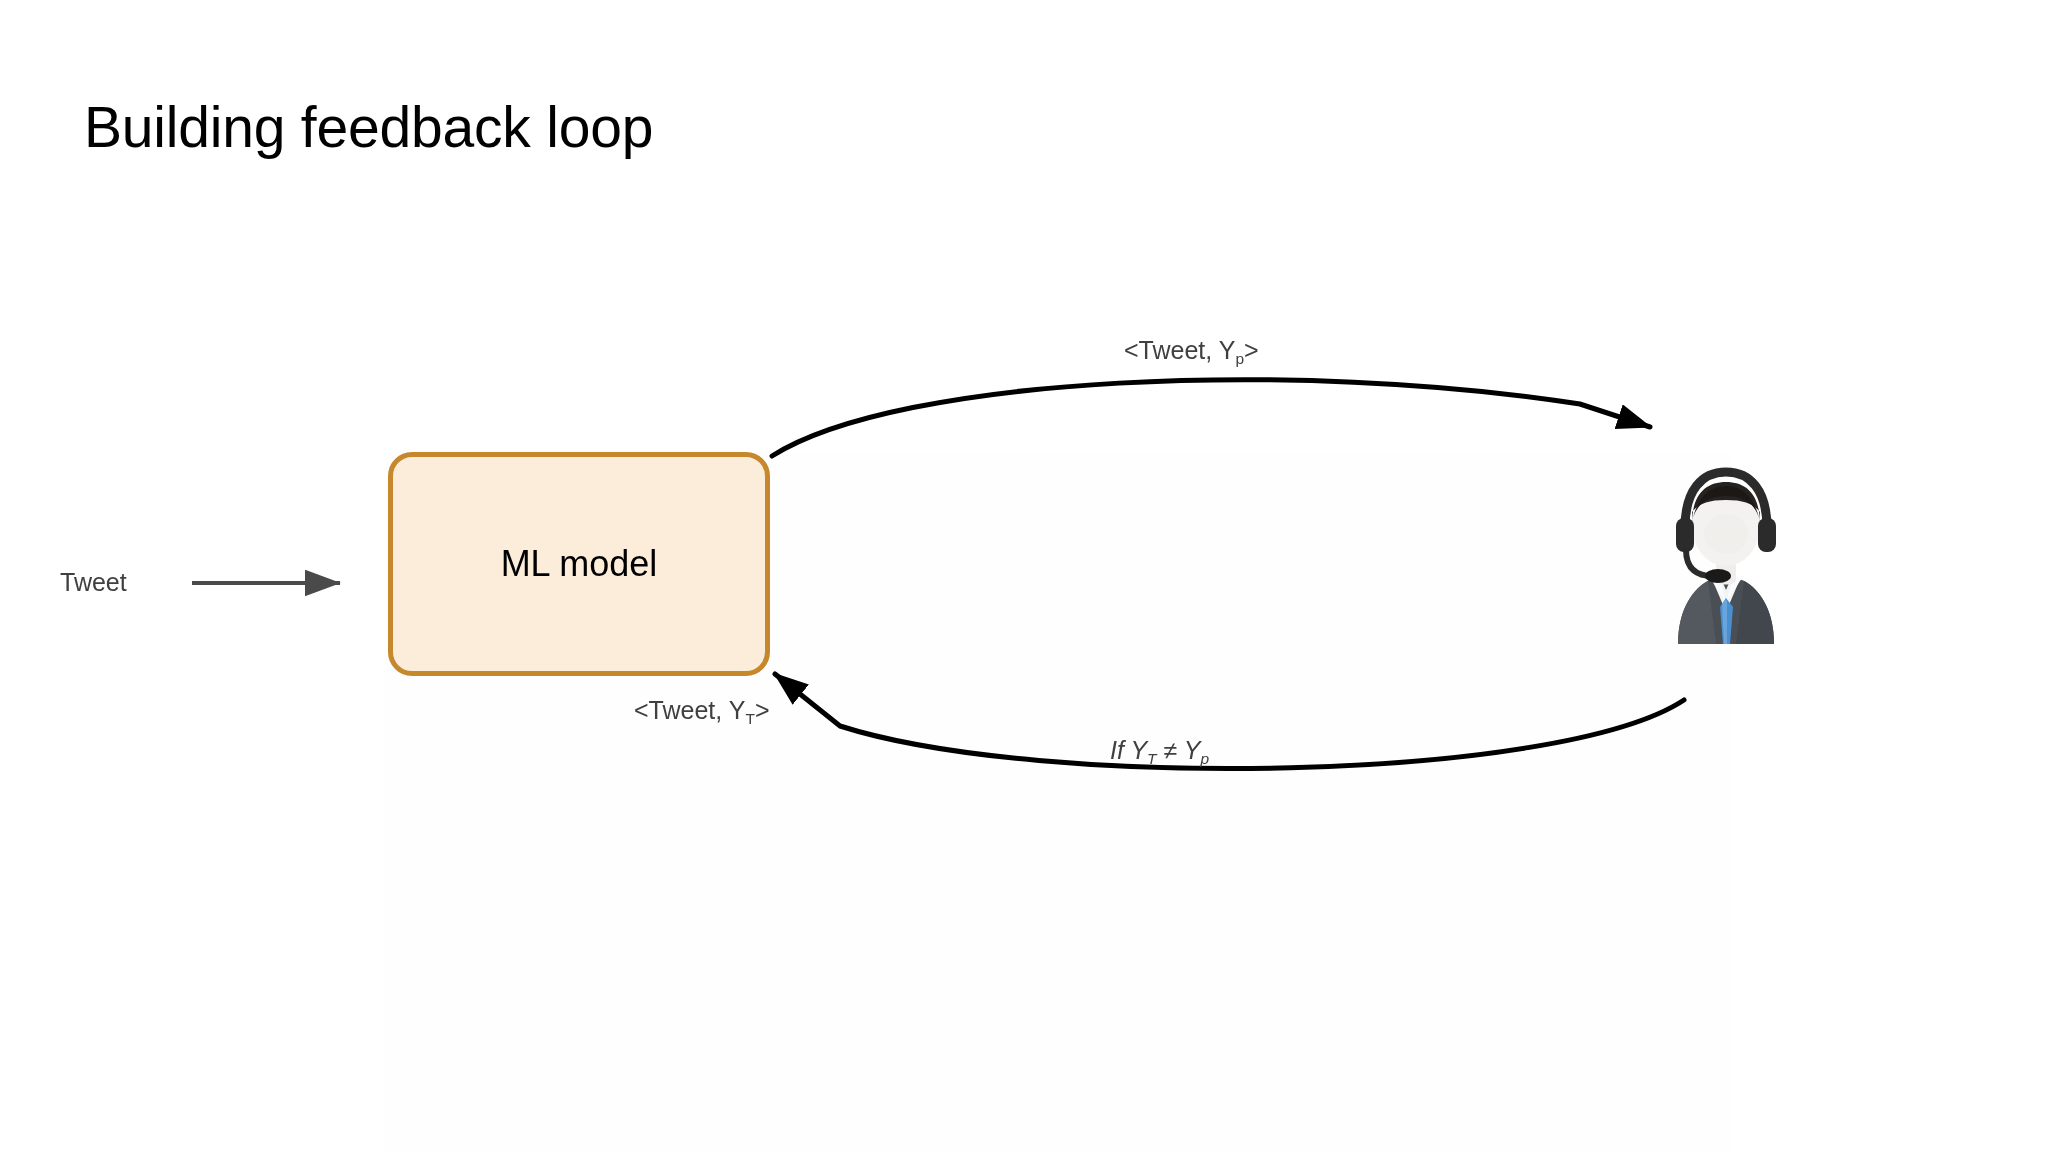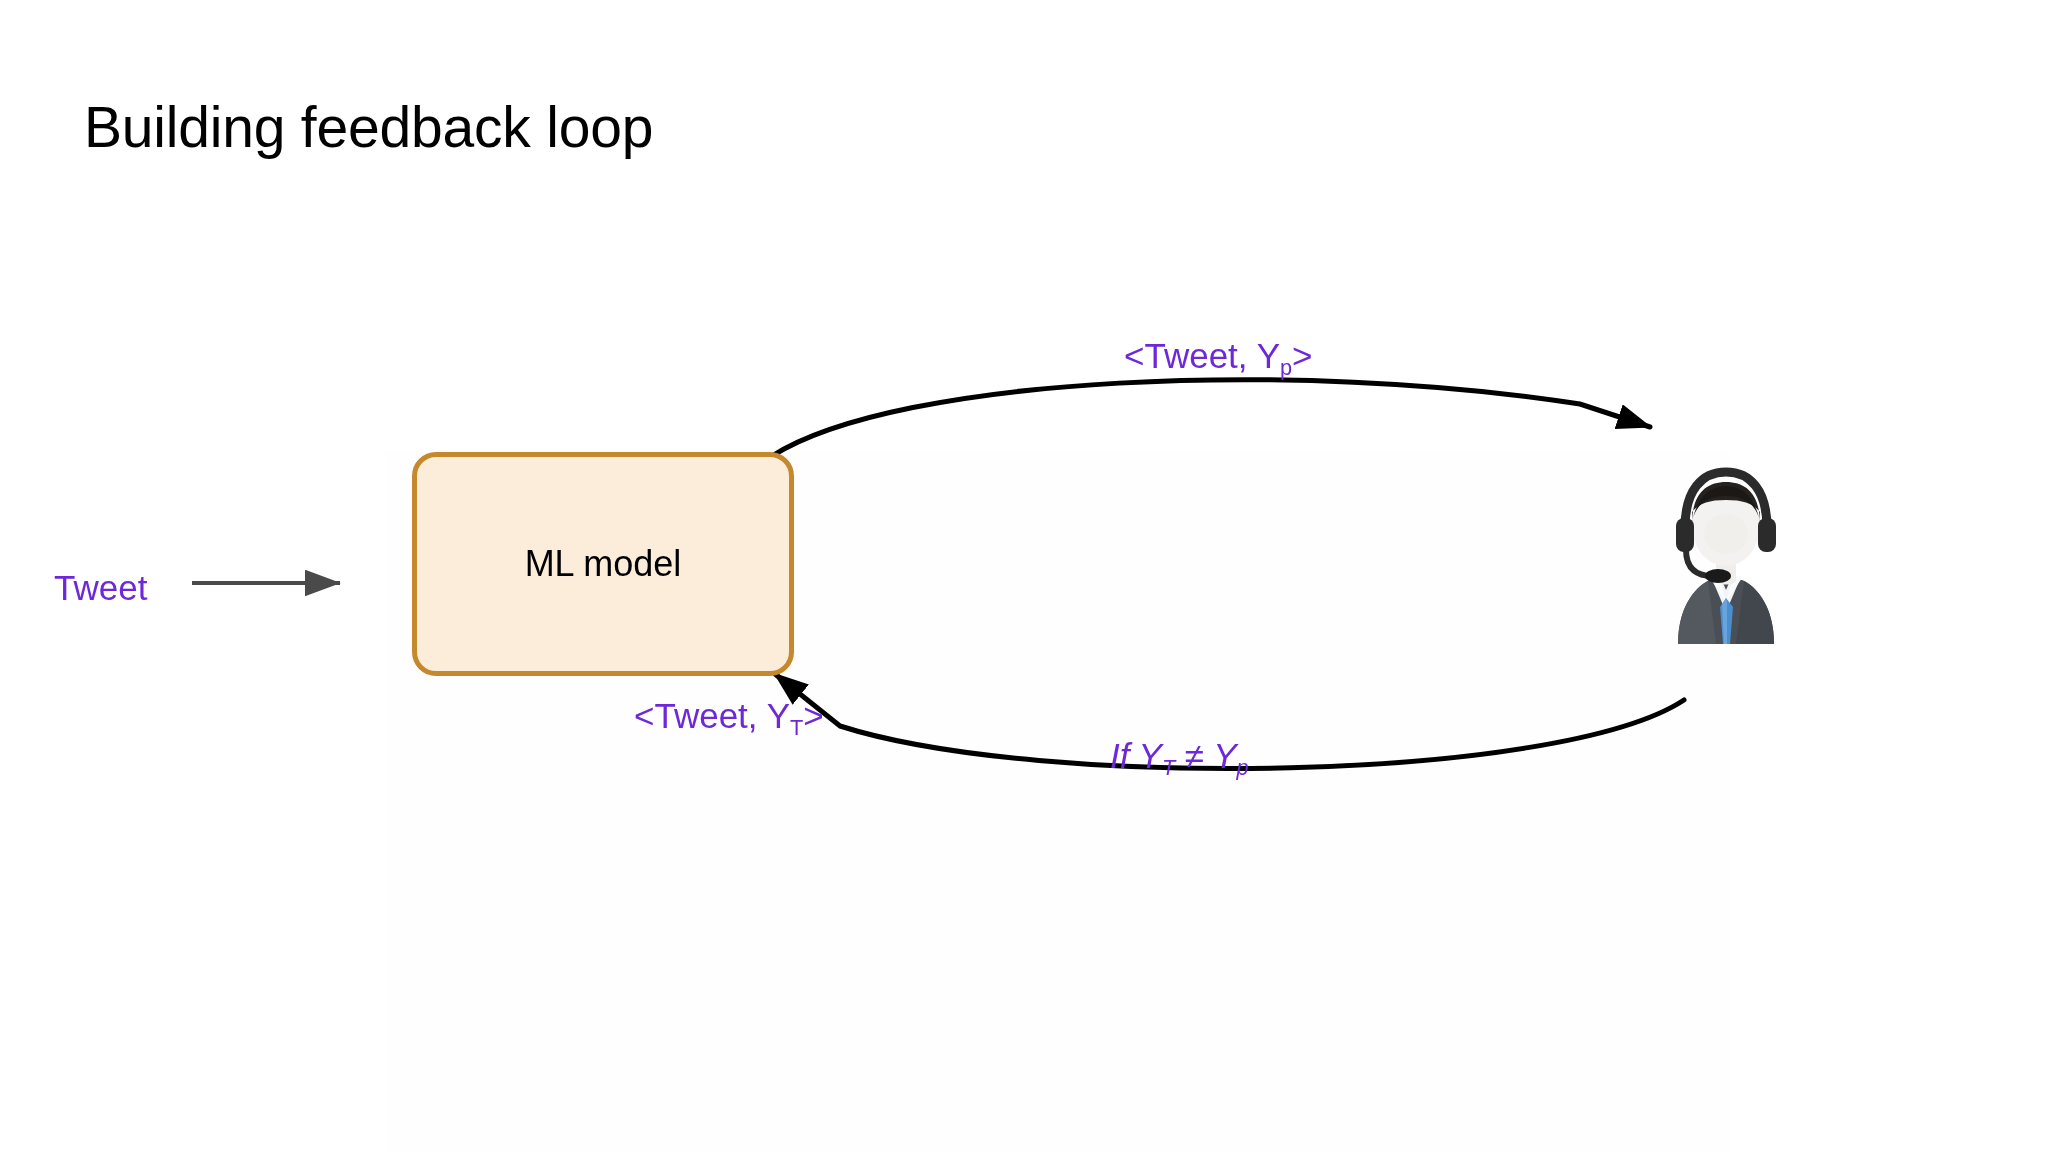--- a/index.html
+++ b/index.html
@@ -33,50 +33,50 @@
     top: 96px;
     font-size: 57px;
     line-height: 1.12;
     font-weight: 400;
     color: #000000;
     white-space: nowrap;
     letter-spacing: -0.2px;
   }
   .ml-box {
     position: absolute;
-    left: 412px;
+    left: 388px;
     top: 452px;
     width: 382px;
     height: 224px;
     box-sizing: border-box;
     background: #fceddb;
     border: 5px solid #c5882c;
     border-radius: 24px;
     display: flex;
     align-items: center;
     justify-content: center;
   }
   .ml-box-label {
     font-size: 36px;
     color: #000000;
     white-space: nowrap;
   }
   .node-label {
     position: absolute;
-    font-size: 35px;
-    color: #6d28d9;
+    font-size: 25px;
+    color: #404040;
     white-space: nowrap;
   }
   .node-label sub {
     font-size: 0.62em;
     vertical-align: baseline;
     position: relative;
     top: 0.30em;
   }
-  #label-tweet-input { left: 54px;   top: 568px; text-align: center; }
+  #label-tweet-input { left: 60px;   top: 568px; text-align: center; }
   #label-top-edge    { left: 1124px; top: 336px; }
   #label-bottom-edge { left: 634px;  top: 696px; }
   #label-condition   { left: 1110px; top: 736px; font-style: italic; }
   .svg-layer {
     position: absolute;
     left: 0;
     top: 0;
     width: 2048px;
     height: 1152px;
     pointer-events: none;

